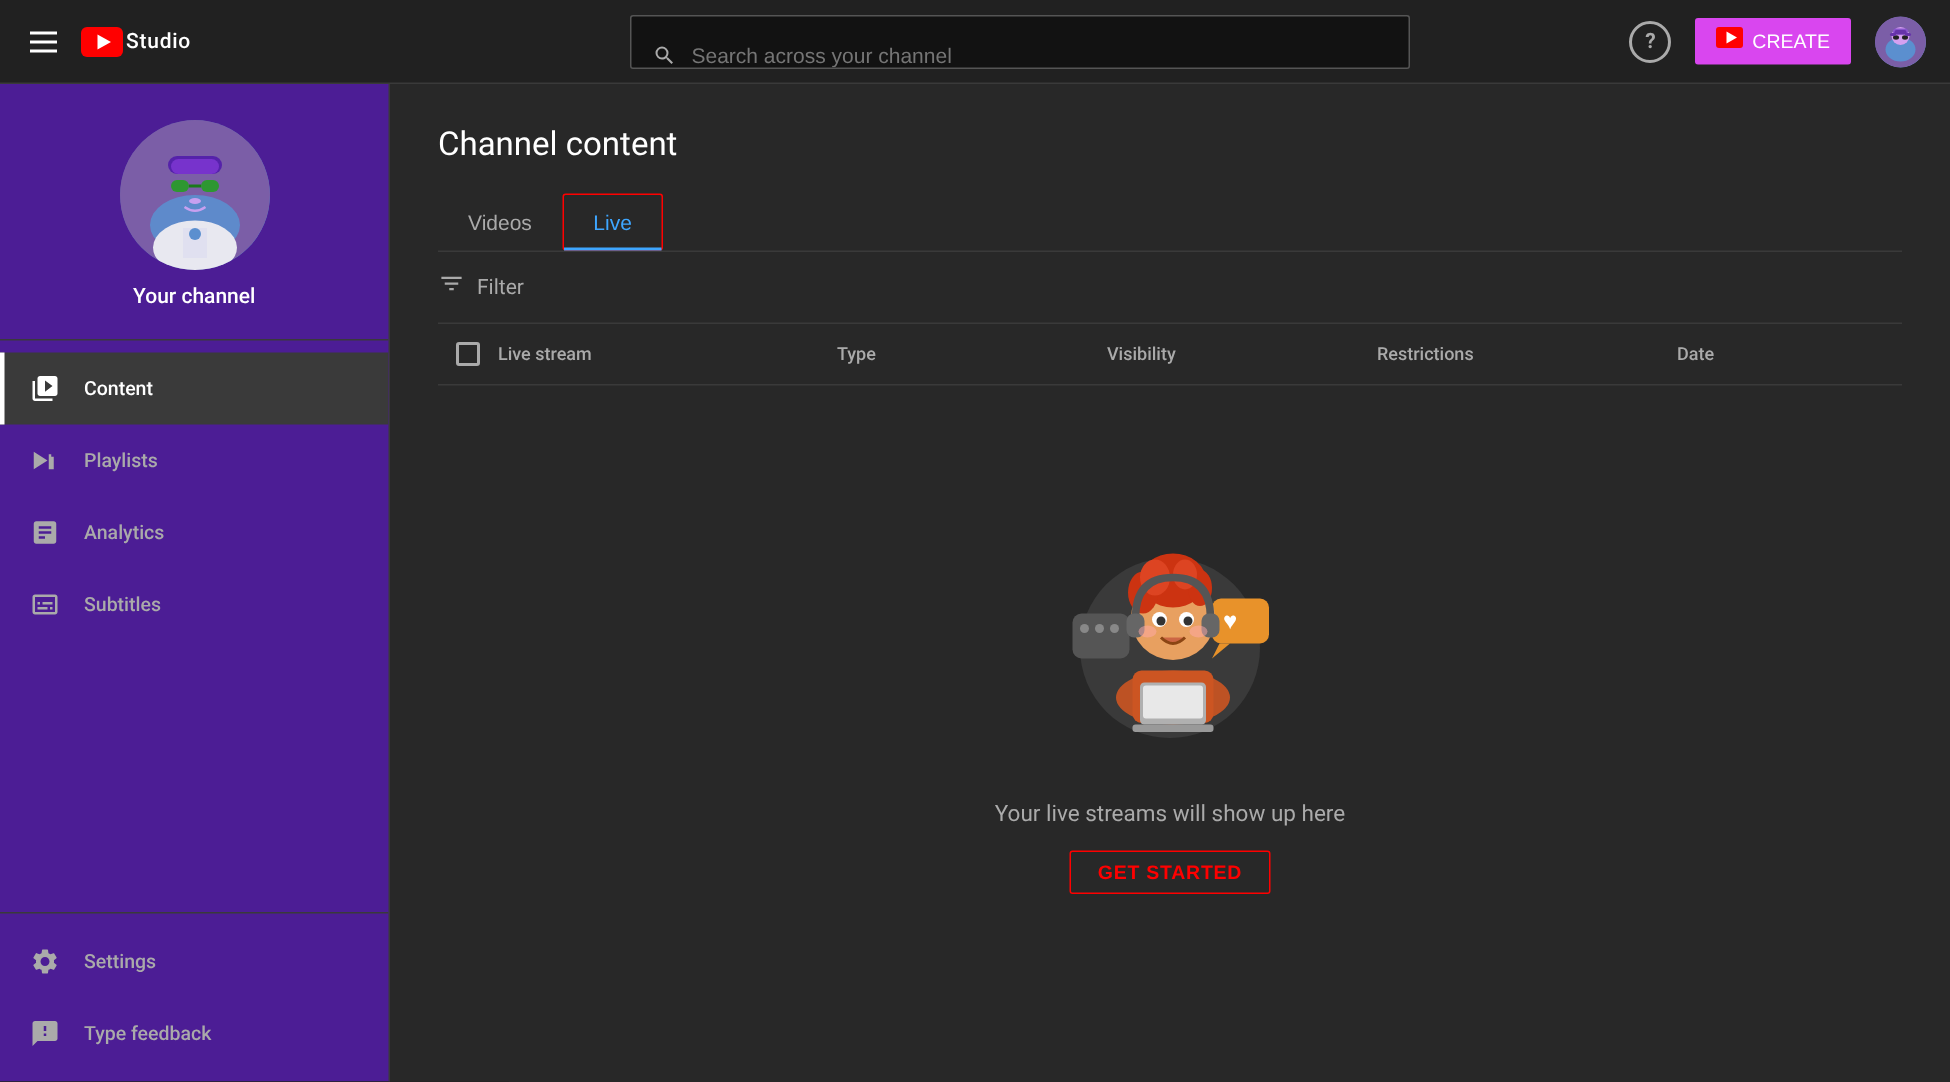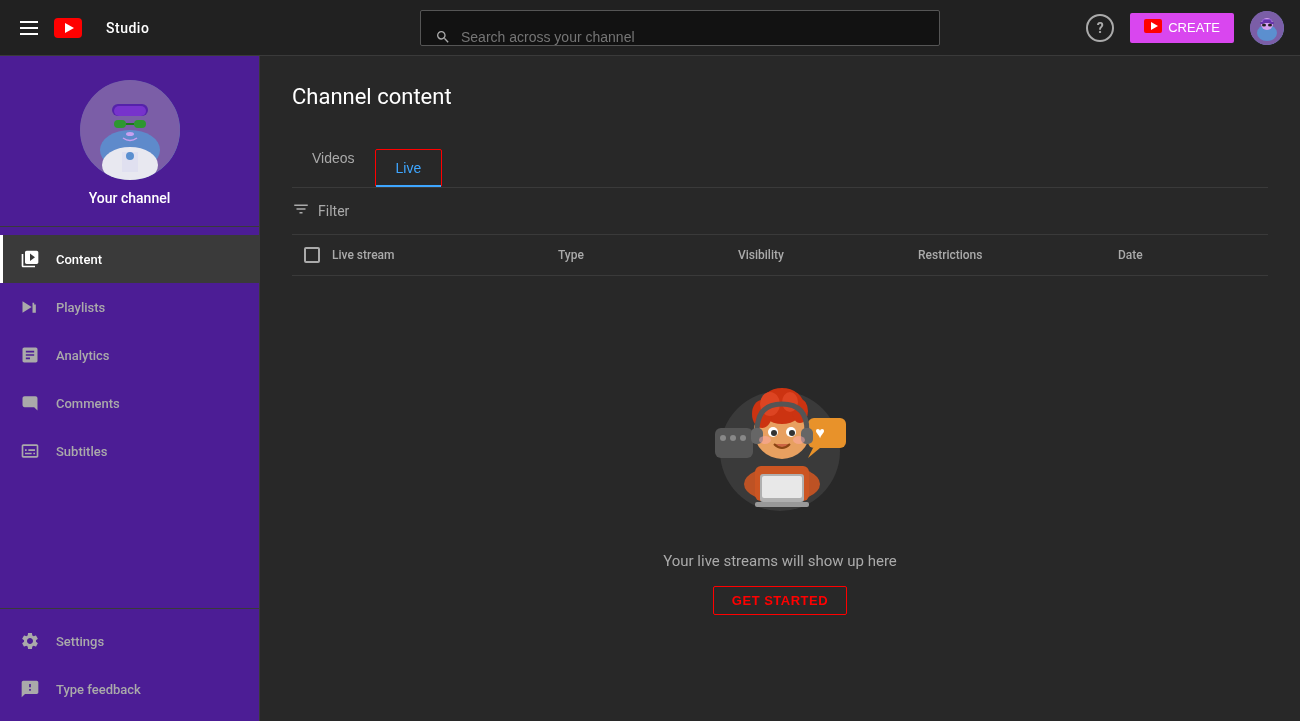--- a/index.html
+++ b/index.html
@@ -41,21 +41,21 @@
     }
     .hamburger-icon span {
       display: block;
       width: 18px;
       height: 2px;
       background: #fff;
     }
     .logo {
       display: flex;
       align-items: center;
-      gap: 24px;
+      gap: 2px;
     }
     .yt-icon {
       width: 28px;
       height: 20px;
     }
     .studio-text {
       font-size: 14px;
       font-weight: 500;
       color: #fff;
       letter-spacing: 0.5px;
@@ -254,21 +254,20 @@
       cursor: pointer;
       color: #aaa;
       font-size: 14px;
       font-weight: 500;
       border: none;
       background: transparent;
       position: relative;
     }
     .tab.active {
       color: #3ea6ff;
-      margin-top: 20px;
     }
     .tab.active::after {
       content: '';
       position: absolute;
       bottom: -1px;
       left: 0;
       right: 0;
       height: 2px;
       background: #3ea6ff;
     }
@@ -469,28 +468,20 @@
 
       <div class="nav-item">
         <span class="nav-icon">
           <svg class="icon-svg" viewBox="0 0 24 24">
               <path d="M19 3H5c-1.1 0-2 .9-2 2v14c0 1.1.9 2 2 2h14c1.1 0 2-.9 2-2V5c0-1.1-.9-2-2-2zm-7 14H7v-2h5v2zm5-4H7v-2h10v2zm0-4H7V7h10v2z"></path>
             </svg>
         </span>
         <span>Analytics</span>
       </div>
 
-      <div class="nav-item">
-        <span class="nav-icon">
-          <svg class="icon-svg" viewBox="0 0 24 24">
-              <path d="M21 6.5c0-1.38-1.12-2.5-2.5-2.5h-13C4.12 4 3 5.12 3 6.5v8c0 1.38 1.12 2.5 2.5 2.5H17l4 4-0.01-16.5z"></path>
-            </svg>
-        </span>
-        <span>Comments</span>
-      </div>
 
       <div class="nav-item">
         <span class="nav-icon">
           <svg class="icon-svg" viewBox="0 0 24 24">
               <path d="M20 4H4c-1.1 0-2 .9-2 2v12c0 1.1.9 2 2 2h16c1.1 0 2-.9 2-2V6c0-1.1-.9-2-2-2zm0 14H4V6h16v12zM6 10h2v2H6v-2zm0 4h8v2H6v-2zm10 0h2v2h-2v-2zm-6-4h8v2h-8v-2z"></path>
             </svg>
         </span>
         <span>Subtitles</span>
       </div>
     </div>

